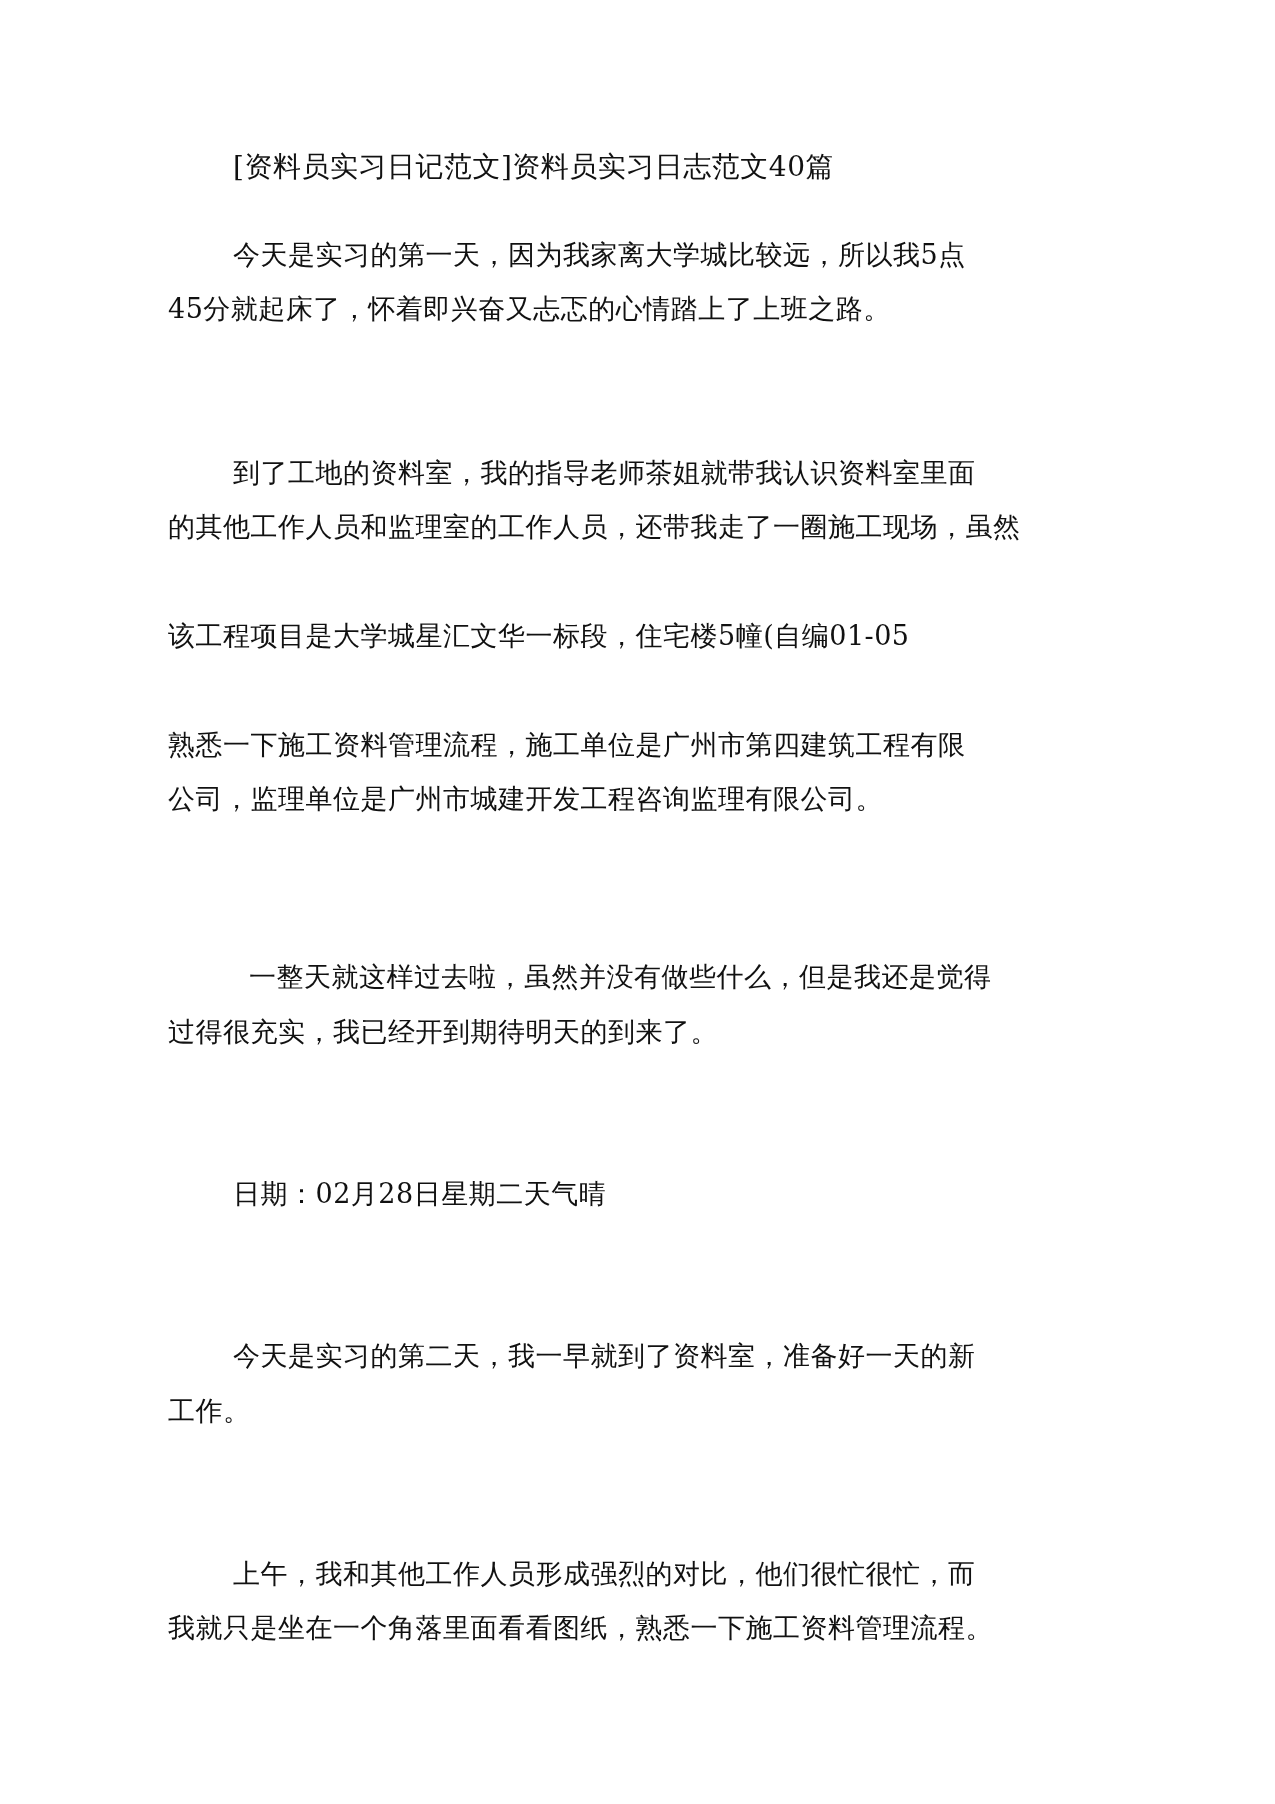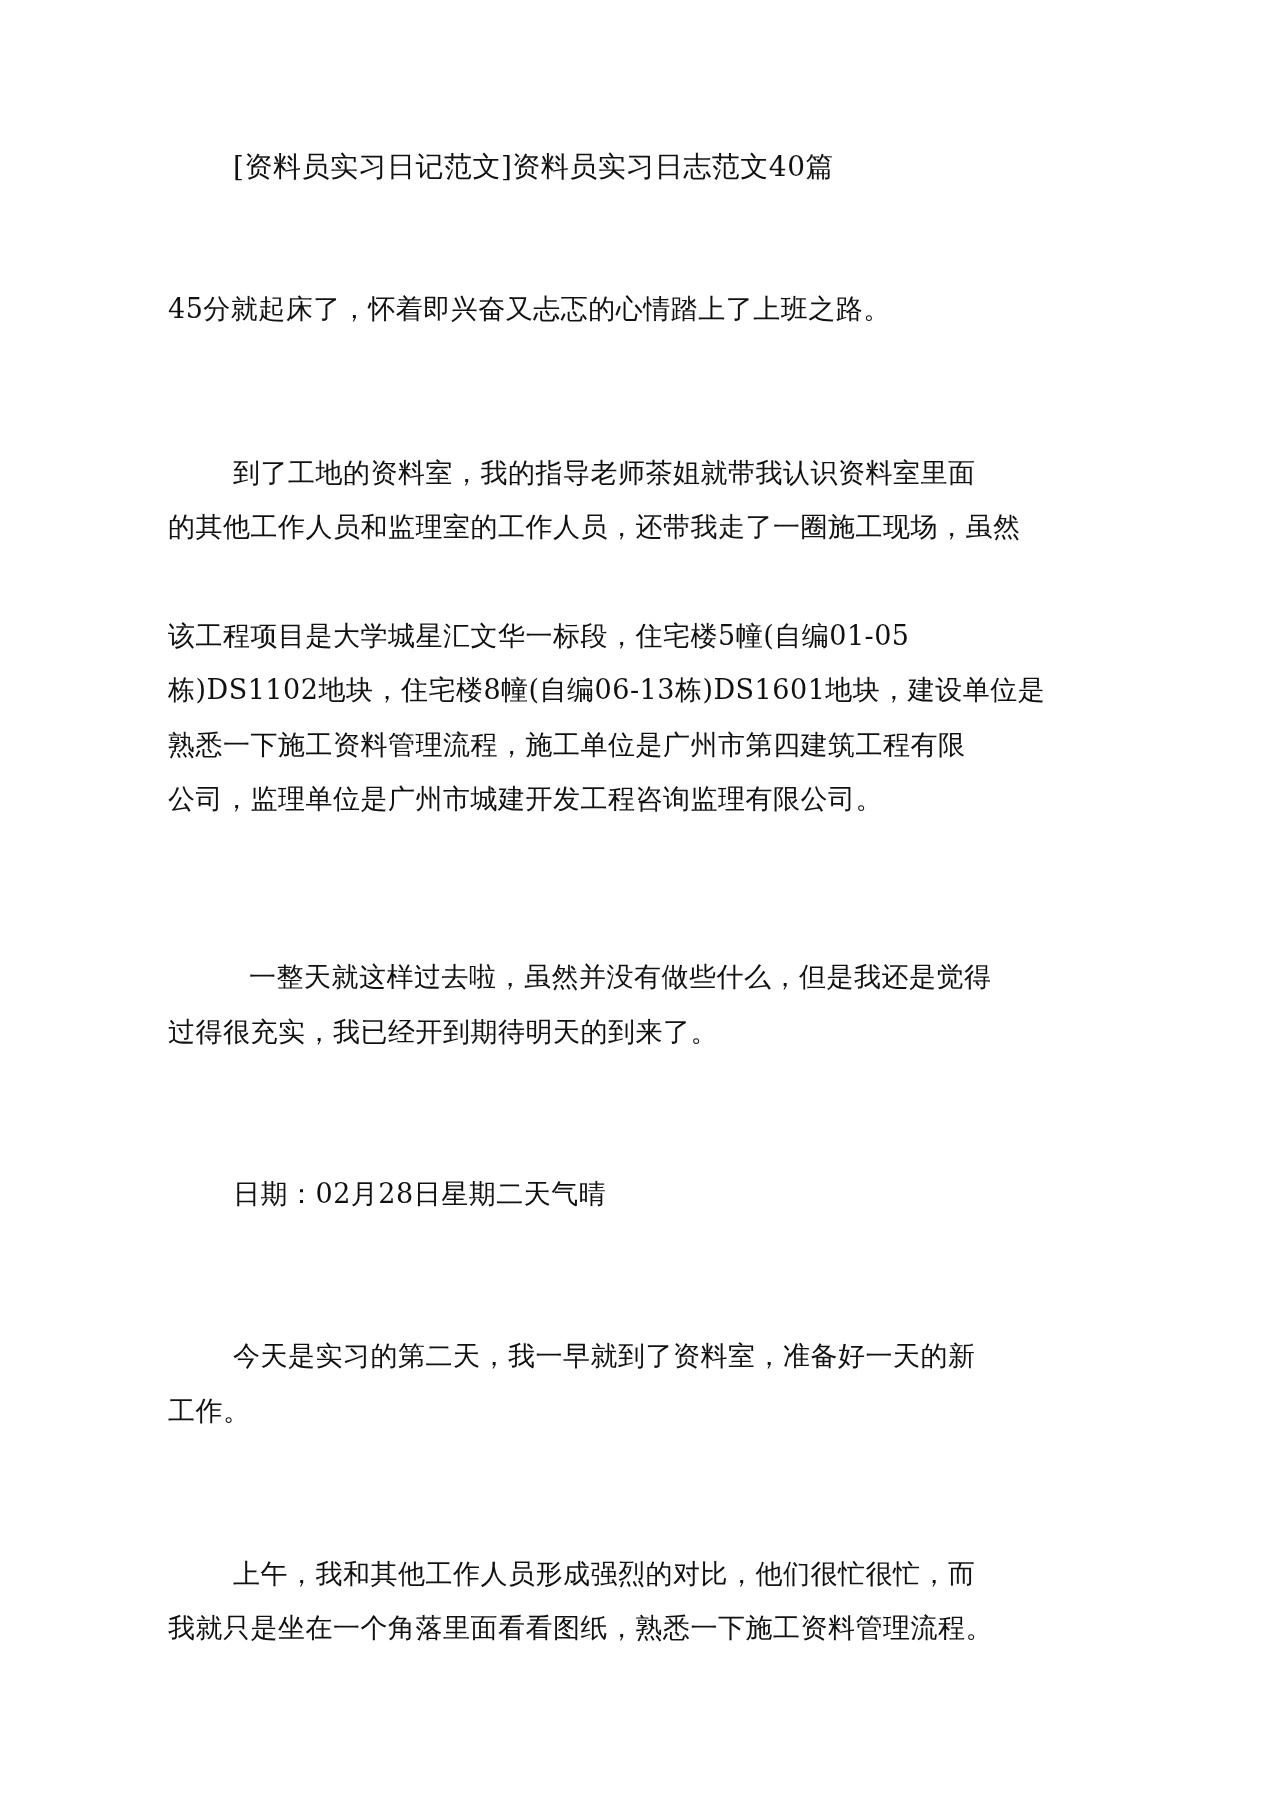--- a/index.html
+++ b/index.html
@@ -32,26 +32,26 @@
       font-size: 28px;
     }
   </style>
 </head>
 <body>
 
 <div class="page">
 
   <div class="line title" style="left:233px; top:150px;">[资料员实习日记范文]资料员实习日志范文40篇</div>
 
+  <div class="line" style="left:233px; top:238px;">今天是实习的第一天，因为我家离大学城比较远，所以我5点</div>
   <div class="line" style="left:168px; top:292px;">45分就起床了，怀着即兴奋又忐忑的心情踏上了上班之路。</div>
 
   <div class="line" style="left:233px; top:456px;">到了工地的资料室，我的指导老师茶姐就带我认识资料室里面</div>
   <div class="line" style="left:168px; top:510px;">的其他工作人员和监理室的工作人员，还带我走了一圈施工现场，虽然</div>
   <div class="line" style="left:168px; top:619px;">该工程项目是大学城星汇文华一标段，住宅楼5幢(自编01-05</div>
-  <div class="line" style="left:168px; top:673px;">栋)DS1102地块，住宅楼8幢(自编06-13栋)DS1601地块，建设单位是</div>
   <div class="line" style="left:168px; top:728px;">熟悉一下施工资料管理流程，施工单位是广州市第四建筑工程有限</div>
   <div class="line" style="left:168px; top:782px;">公司，监理单位是广州市城建开发工程咨询监理有限公司。</div>
 
   <div class="line" style="left:243px; top:960px;margin-left:6px;">一整天就这样过去啦，虽然并没有做些什么，但是我还是觉得</div>
   <div class="line" style="left:168px; top:1015px;">过得很充实，我已经开到期待明天的到来了。</div>
 
   <div class="line" style="left:233px; top:1177px;">日期：02月28日星期二天气晴</div>
 
   <div class="line" style="left:233px; top:1339px;">今天是实习的第二天，我一早就到了资料室，准备好一天的新</div>
   <div class="line" style="left:168px; top:1394px;">工作。</div>

